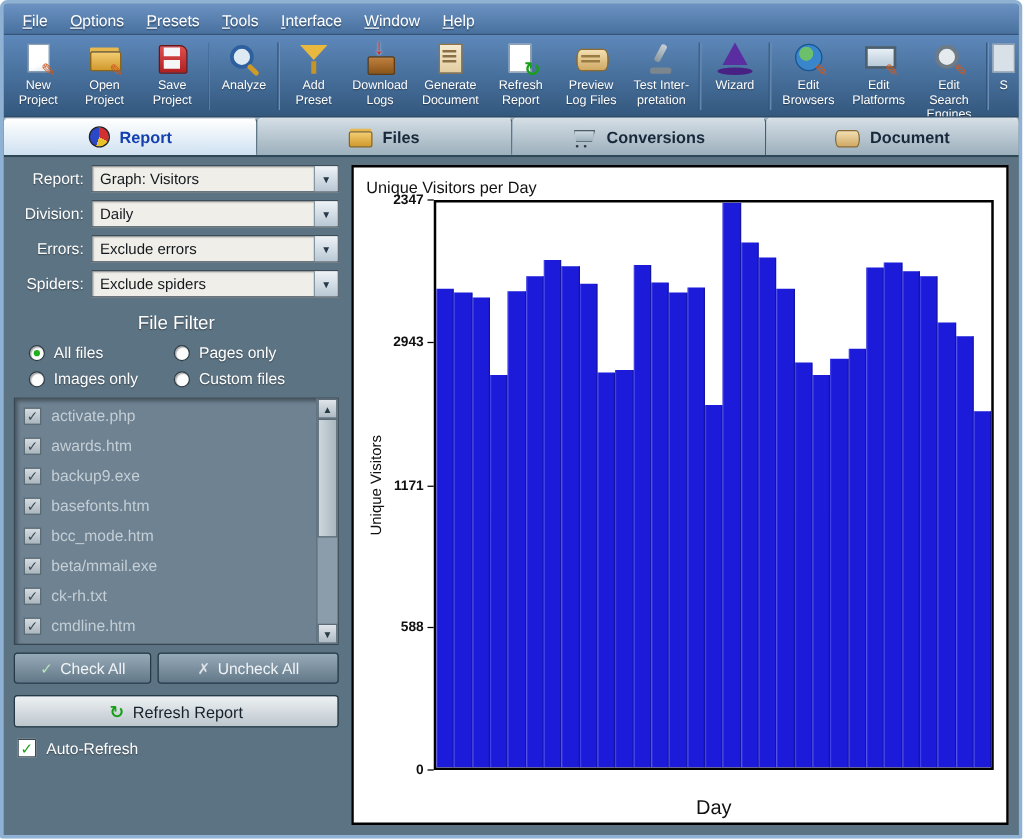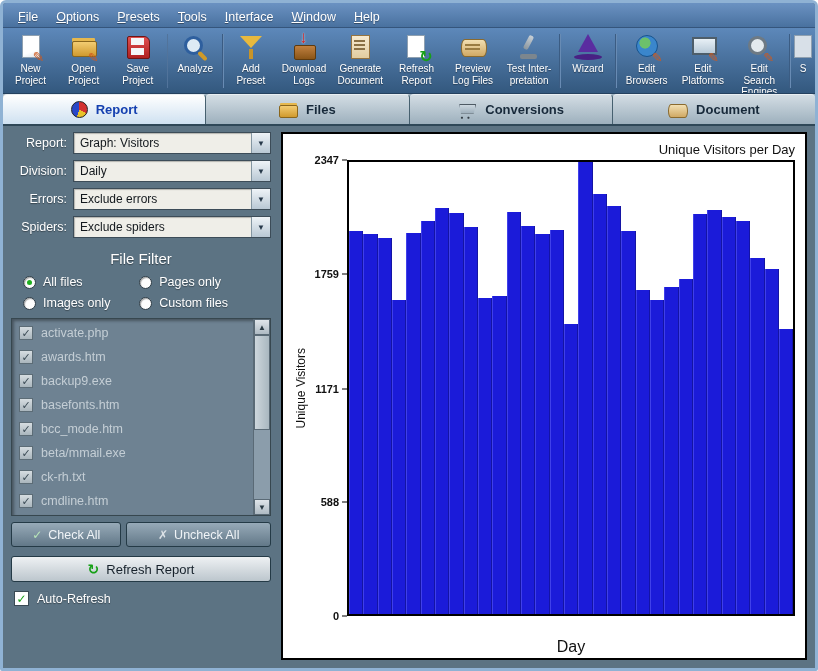--- a/index.html
+++ b/index.html
@@ -188,21 +188,21 @@
     color:#16212b; font-size:13px; font-family:inherit; }
   .bi.refresh { color:#17a017; font-size:14px; }
   .auto-row { margin-top:9px; display:flex; align-items:center; gap:8px; padding-left:3px; }
   .wcb { width:15px; height:15px; flex:0 0 15px; display:flex; align-items:center; justify-content:center;
     background:#fff; border:1px solid #3a4a54; color:#17a017; font-weight:bold; font-size:12px; }
   .auto-label { color:#fff; font-size:12.5px; text-shadow:0 1px 1px rgba(0,0,0,.4); }
 
   
   .chart-panel { flex:1; background:#fff; border:2px solid #000; padding:6px 10px 4px;
     display:flex; flex-direction:column; color:#111; }
-  .chart-title { text-align:right; font-size:13px; height:20px; flex:0 0 20px; padding-top:2px; }
+  .chart-title { text-align:left; font-size:13px; height:20px; flex:0 0 20px; padding-top:2px; }
   .chart-grid { flex:1; display:grid; grid-template-columns:16px 38px 1fr; grid-template-rows:1fr 22px 16px;
     grid-template-areas:"ylab yticks plot" ". . xticks" ". . xlab"; }
   .ylab-wrap { grid-area:ylab; display:flex; align-items:center; justify-content:center; }
   .ylab { writing-mode:vertical-rl; transform:rotate(180deg); font-size:12px; white-space:nowrap; }
   .yticks { grid-area:yticks; position:relative; }
   .ytick { position:absolute; right:8px; transform:translateY(50%); font-size:11px;font-weight:bold; }
   .ymark { position:absolute; right:0; width:5px; height:1px; background:#000; transform:translateY(50%); }
   .plot { grid-area:plot; border:2px solid #000; background:#fff; display:flex; align-items:flex-end; overflow:hidden; }
   .bar { flex:1 1 0; min-width:0; box-shadow:inset -1px 0 0 rgba(15,15,120,.55), inset 1px 0 0 rgba(110,110,255,.45); }
   .xticks { grid-area:xticks; position:relative; }
@@ -454,21 +454,21 @@
         <div class="ylab-wrap">
           <span class="ylab">Unique Visitors</span>
         </div>
         <div class="yticks">
             <div class="ytick" style="bottom: 0%;">0</div>
             <div class="ymark" style="bottom: 0%;"></div>
             <div class="ytick" style="bottom: 25.0533%;">588</div>
             <div class="ymark" style="bottom: 25.0533%;"></div>
             <div class="ytick" style="bottom: 49.8935%;">1171</div>
             <div class="ymark" style="bottom: 49.8935%;"></div>
-            <div class="ytick" style="bottom: 74.9467%;">1759</div>
+            <div class="ytick" style="bottom: 74.9467%;">2943</div>
             <div class="ymark" style="bottom: 74.9467%;"></div>
             <div class="ytick" style="bottom: 100%;">2347</div>
             <div class="ymark" style="bottom: 100%;"></div>
           </div>
         <div class="plot">
             <div class="bar" style="height: 84.7891%; background: rgb(27, 27, 217);"></div>
             <div class="bar" style="height: 84.15%; background: rgb(27, 27, 217);"></div>
             <div class="bar" style="height: 83.0848%; background: rgb(27, 27, 217);"></div>
             <div class="bar" style="height: 69.4504%; background: rgb(27, 27, 217);"></div>
             <div class="bar" style="height: 84.363%; background: rgb(27, 27, 217);"></div>

